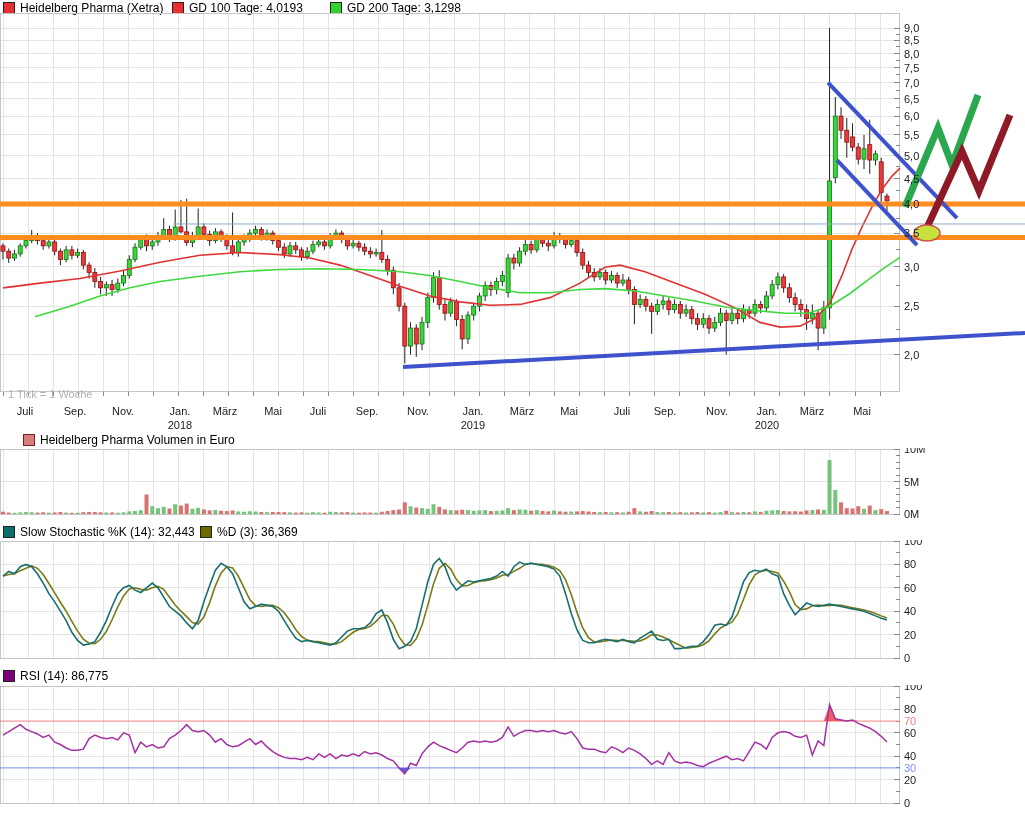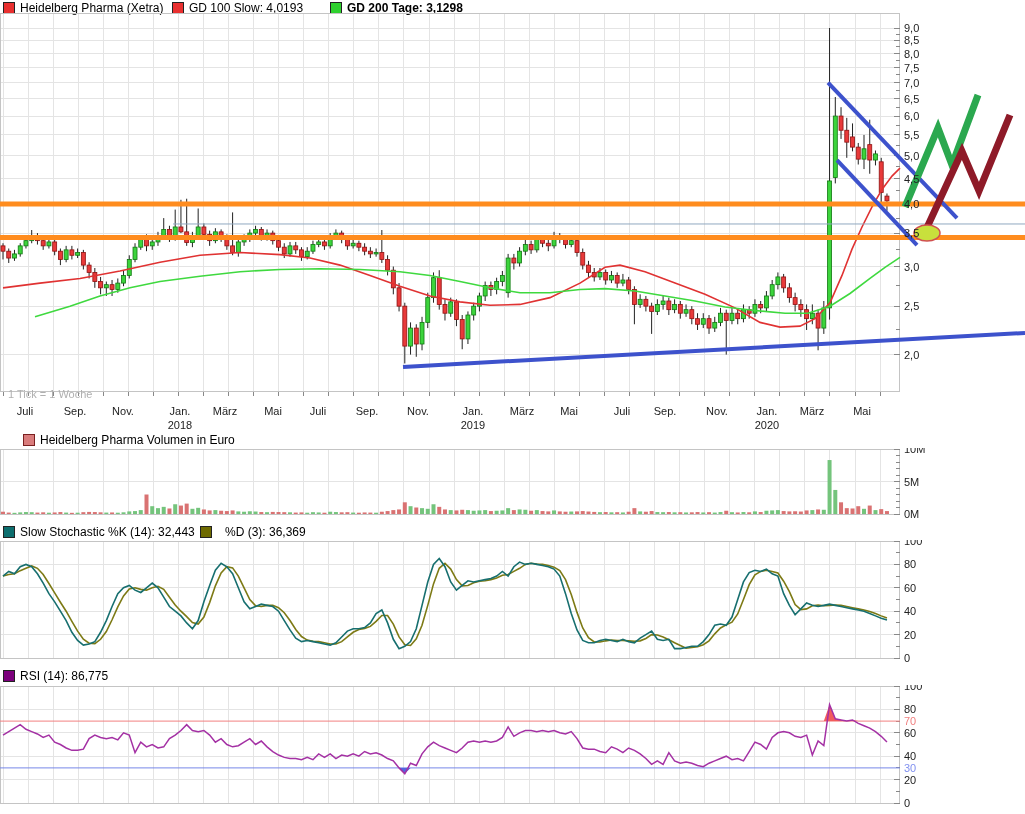--- a/index.html
+++ b/index.html
@@ -15,37 +15,37 @@
 <body>
 
 <div id="stage">
 
   <div class="legend-item" style="left:3px;top:1px;">
     <span class="sq" id="sq-main" style="background: rgb(233, 48, 48);"></span>
     <span>Heidelberg Pharma (Xetra)</span>
   </div>
   <div class="legend-item" style="left:172px;top:1px;">
     <span class="sq" id="sq-gd100" style="background: rgb(233, 48, 48);"></span>
-    <span>GD 100 Slow: 4,0193</span>
+    <span>GD 100 Tage: 4,0193</span>
   </div>
-  <div class="legend-item" style="left:330px;top:1px;font-weight:bold;">
+  <div class="legend-item" style="left:330px;top:1px;">
     <span class="sq" id="sq-gd200" style="background: rgb(47, 209, 47);"></span>
     <span>GD 200 Tage: 3,1298</span>
   </div>
 
   <div class="legend-item" style="left:3px;top:433px;padding-left:20px;">
     <span class="sq" id="sq-vol" style="background: rgb(217, 124, 124); border-color: rgb(122, 32, 32);"></span>
     <span>Heidelberg Pharma Volumen in Euro</span>
   </div>
 
   <div class="legend-item" style="left:3px;top:525px;">
     <span class="sq" id="sq-k" style="background: rgb(13, 110, 110);"></span>
     <span>Slow Stochastic %K (14): 32,443</span>
   </div>
-  <div class="legend-item" style="left:200px;top:525px;gap:8px;">
+  <div class="legend-item" style="left:200px;top:525px;">
     <span class="sq" id="sq-d" style="background: rgb(110, 106, 0);"></span>
     <span>%D (3): 36,369</span>
   </div>
 
   <div class="legend-item" style="left:3px;top:669px;">
     <span class="sq" id="sq-rsi" style="background: rgb(124, 0, 124);"></span>
     <span>RSI (14): 86,775</span>
   </div>
 
   <svg id="svg-main" width="1025" height="432" style="top:0;">

